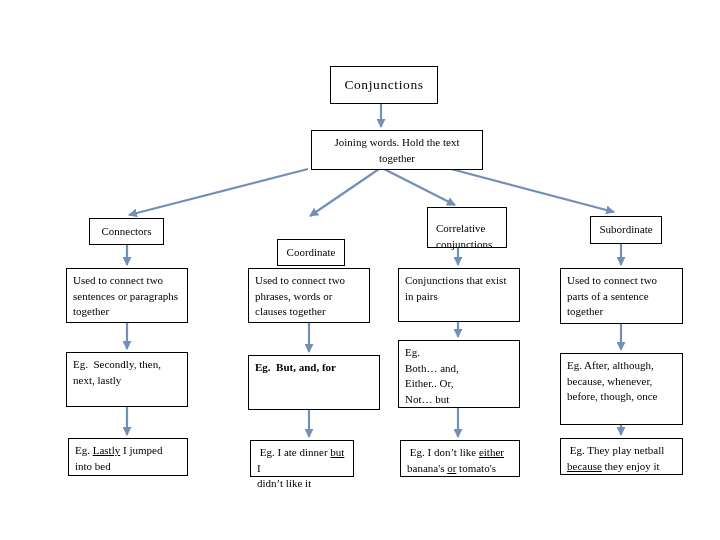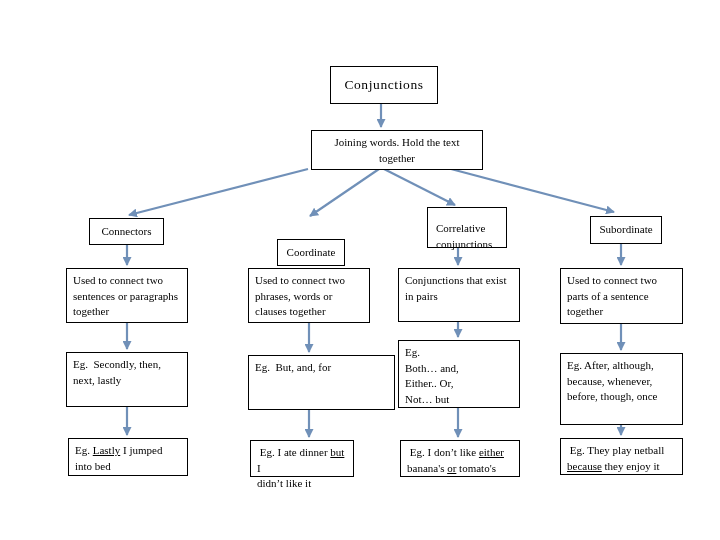--- a/index.html
+++ b/index.html
@@ -81,21 +81,21 @@
 phrases, words or
 clauses together</div>
 <div class="box" style="left:398px;top:268px;width:122px;height:54px;">Conjunctions that exist
 in pairs</div>
 <div class="box" style="left:560px;top:268px;width:123px;height:56px;">Used to connect two
 parts of a sentence
 together</div>
 
 <div class="box" style="left:66px;top:352px;width:122px;height:55px;">Eg.  Secondly, then,
 next, lastly</div>
-<div class="box" style="left:248px;top:355px;width:147px;height:55px;">Eg.  But, and, for</div>
+<div class="box" style="left:248px;top:355px;width:132px;height:55px;font-weight:bold;">Eg.  But, and, for</div>
 <div class="box" style="left:398px;top:340px;width:122px;height:68px;">Eg.
 Both… and,
 Either.. Or,
 Not… but</div>
 <div class="box" style="left:560px;top:353px;width:123px;height:72px;">Eg. After, although,
 because, whenever,
 before, though, once</div>
 
 <div class="box" style="left:68px;top:438px;width:120px;height:38px;"><span>Eg. </span><span class="seg-iu">Lastly</span><span> I jumped
 into bed</span></div>

